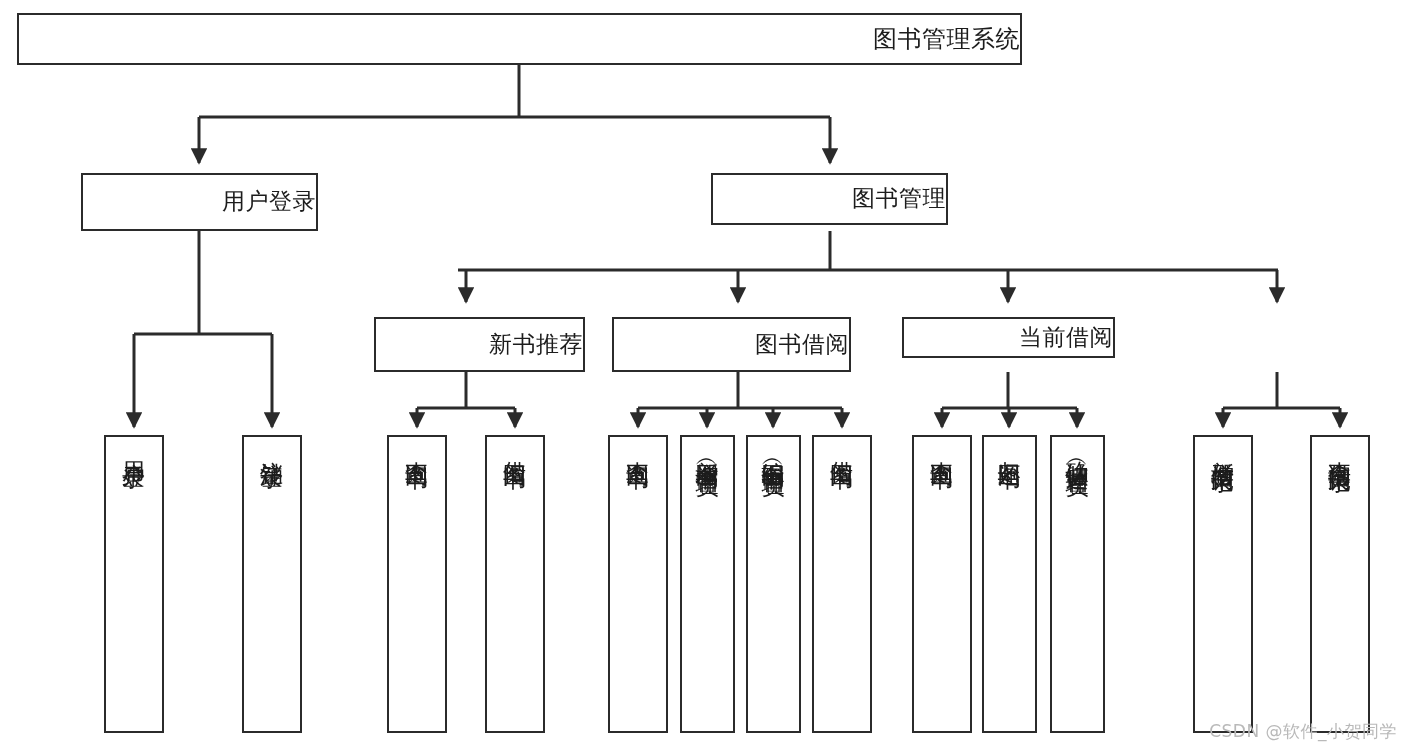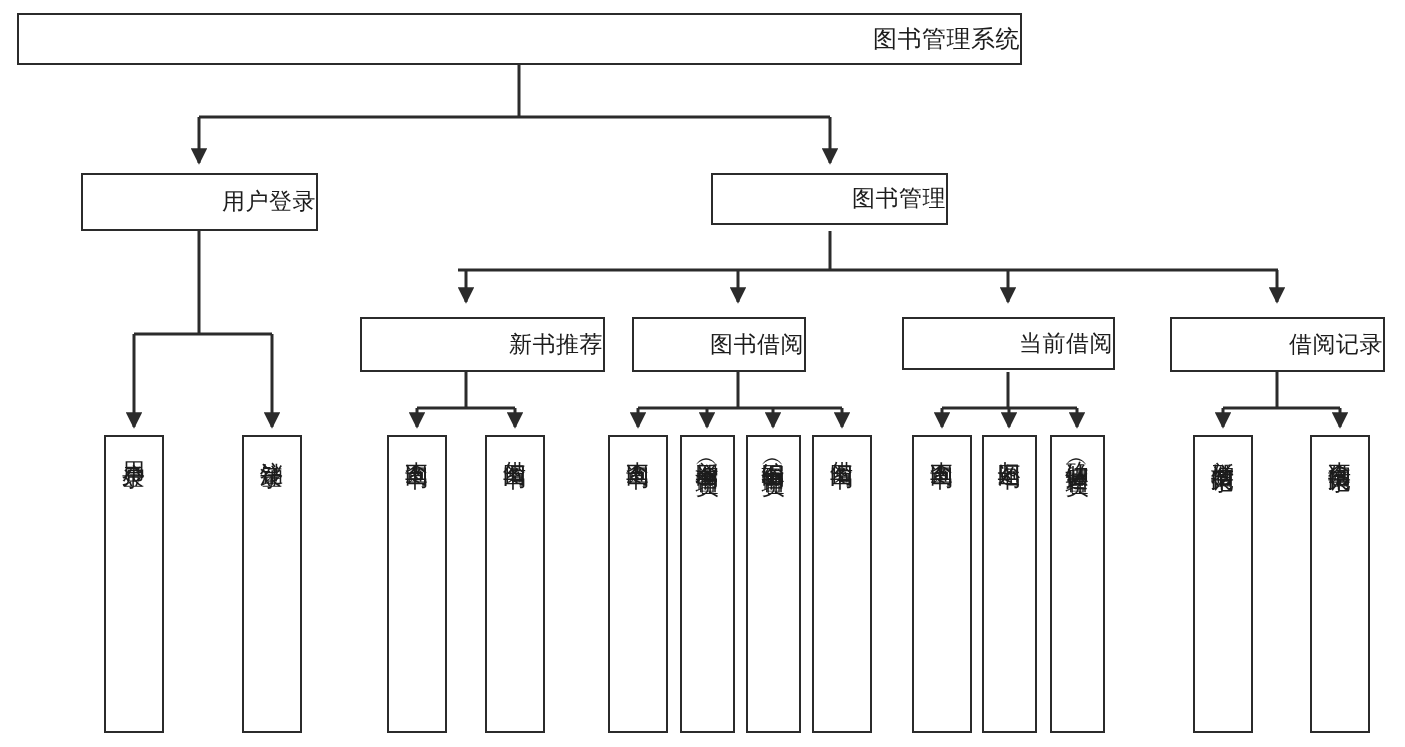--- a/index.html
+++ b/index.html
@@ -133,31 +133,28 @@
     <span class="lbl">图书管理系统</span>
   </div>
 
   <div class="node horiz" style="left:81px; top:173px; width:237px; height:58px;">
     <span class="lbl">用户登录</span>
   </div>
   <div class="node horiz" style="left:711px; top:173px; width:237px; height:52px;">
     <span class="lbl">图书管理</span>
   </div>
 
-  <div class="node horiz" style="left:360px; top:317px; width:245px; height:55px;">
+  <div class="node horiz" style="left:374px; top:317px; width:211px; height:55px;">
     <span class="lbl">新书推荐</span>
   </div>
-  <div class="node horiz" style="left:632px; top:317px; width:174px; height:55px;">
+  <div class="node horiz" style="left:612px; top:317px; width:239px; height:55px;">
     <span class="lbl">图书借阅</span>
   </div>
-  <div class="node horiz" style="left:902px; top:317px; width:213px; height:53px;">
+  <div class="node horiz" style="left:902px; top:317px; width:213px; height:41px;">
     <span class="lbl">当前借阅</span>
-  </div>
-  <div class="node horiz" style="left:1170px; top:317px; width:215px; height:55px;">
-    <span class="lbl">借阅记录</span>
   </div>
 
   <div class="node vert" style="left:104px; top:435px; width:60px; height:298px;">
     <span class="lbl">用户登录</span>
   </div>
   <div class="node vert" style="left:242px; top:435px; width:60px; height:298px;">
     <span class="lbl">注销登录</span>
   </div>
 
   <div class="node vert" style="left:387px; top:435px; width:60px; height:298px;">
@@ -190,14 +187,15 @@
     <span class="lbl">确认归还（管理员）</span>
   </div>
 
   <div class="node vert" style="left:1193px; top:435px; width:60px; height:298px;">
     <span class="lbl">新增借阅记录</span>
   </div>
   <div class="node vert" style="left:1310px; top:435px; width:60px; height:298px;">
     <span class="lbl">查询借阅记录</span>
   </div>
 
+  <div class="watermark">CSDN @软件_小贺同学</div>
 
 </div>
 
 </body></html>

